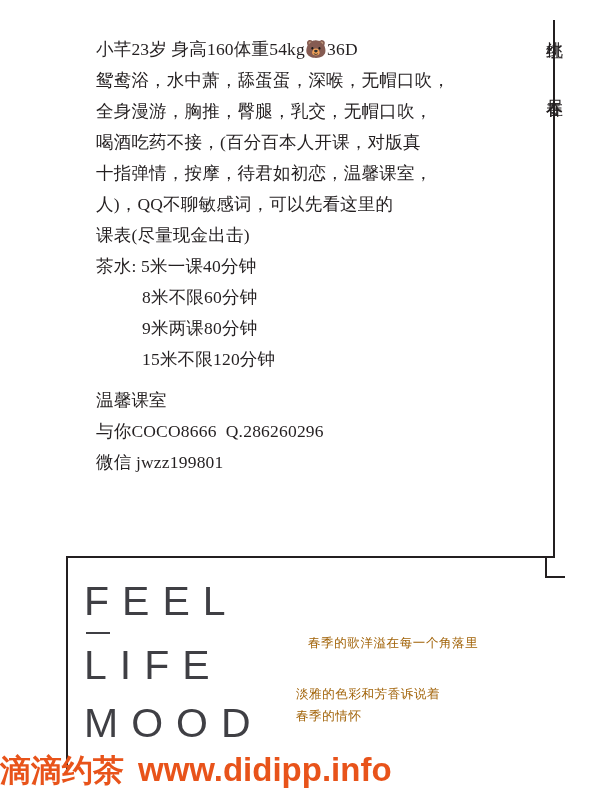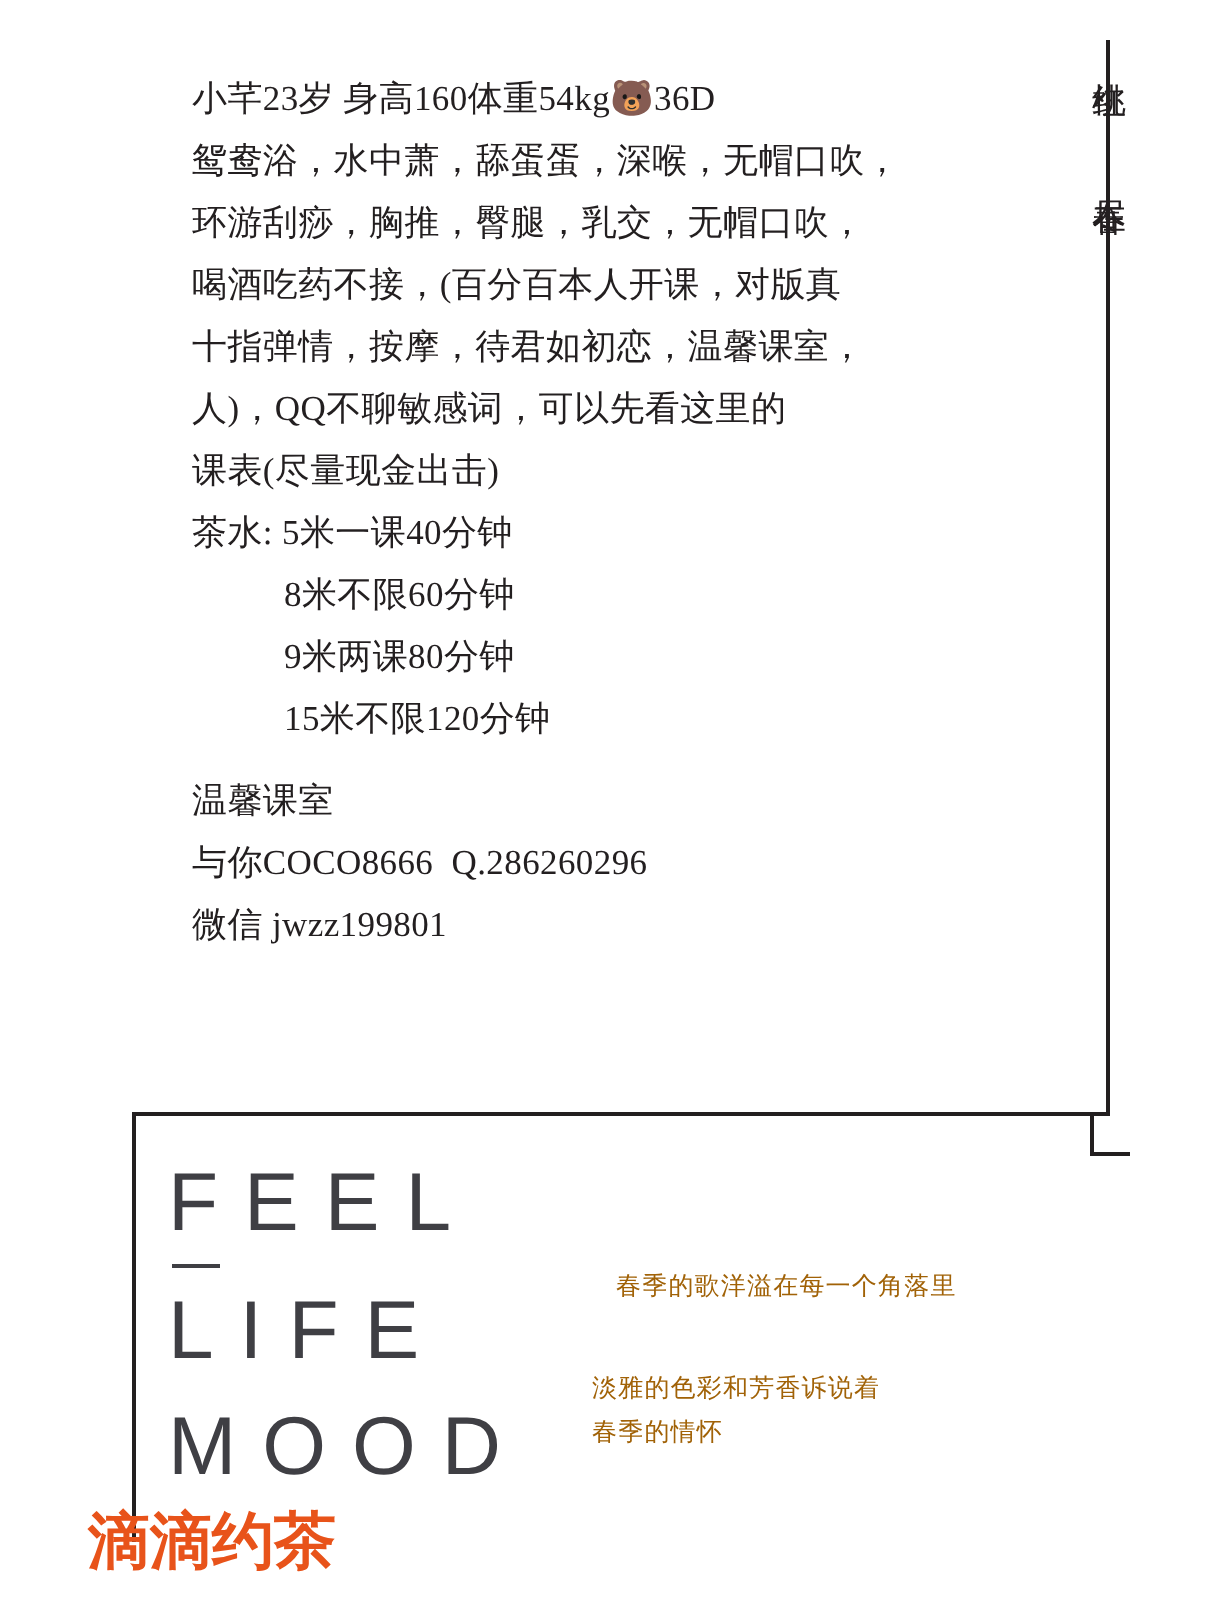--- a/index.html
+++ b/index.html
@@ -128,21 +128,20 @@
   .caption-2 { left: 296px; top: 643px; }
 
   
   .banner {
     position: absolute;
     left: 0;
     bottom: 8px;
     width: 552px;
     display: flex;
     align-items: baseline;
-    padding-left: 44px;
     box-sizing: border-box;
   }
   .banner-cn {
     color: #e8531a;
     font-size: 31px;
     font-weight: bold;
     letter-spacing: 0px;
   }
   .banner-url {
     color: #e8531a;
@@ -159,21 +158,21 @@
 
   <div class="side-title">
     <span>桃红</span>
     <span class="gap"></span>
     <span>尽在春</span>
   </div>
 
   <div class="body-text">
     <div class="line">小芊23岁 身高160体重54kg🐻36D</div>
     <div class="line">鸳鸯浴，水中萧，舔蛋蛋，深喉，无帽口吹，</div>
-    <div class="line">环游刮痧，胸推，臀腿，乳交，无帽口吹，</div>
+    <div class="line">全身漫游，胸推，臀腿，乳交，无帽口吹，</div>
     <div class="line">喝酒吃药不接，(百分百本人开课，对版真</div>
     <div class="line">十指弹情，按摩，待君如初恋，温馨课室，</div>
     <div class="line">人)，QQ不聊敏感词，可以先看这里的</div>
     <div class="line">课表(尽量现金出击)</div>
     <div class="line">茶水: 5米一课40分钟</div>
     <div class="line indent">8米不限60分钟</div>
     <div class="line indent">9米两课80分钟</div>
     <div class="line indent">15米不限120分钟</div>
     <div class="line" style="height:10px"></div>
     <div class="line">温馨课室</div>
@@ -194,15 +193,16 @@
   </div>
 
   <div class="caption caption-1">春季的歌洋溢在每一个角落里</div>
   <div class="caption caption-2">
     <div>淡雅的色彩和芳香诉说着</div>
     <div>春季的情怀</div>
   </div>
 
   <div class="banner">
     <span class="banner-cn">滴滴约茶</span>
+    <span class="banner-url">www.didipp.info</span>
   </div>
 
 </div>
 
 </body></html>

